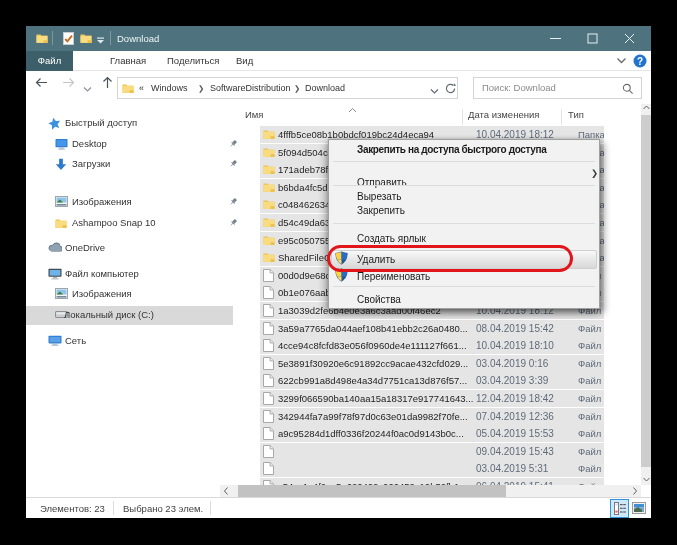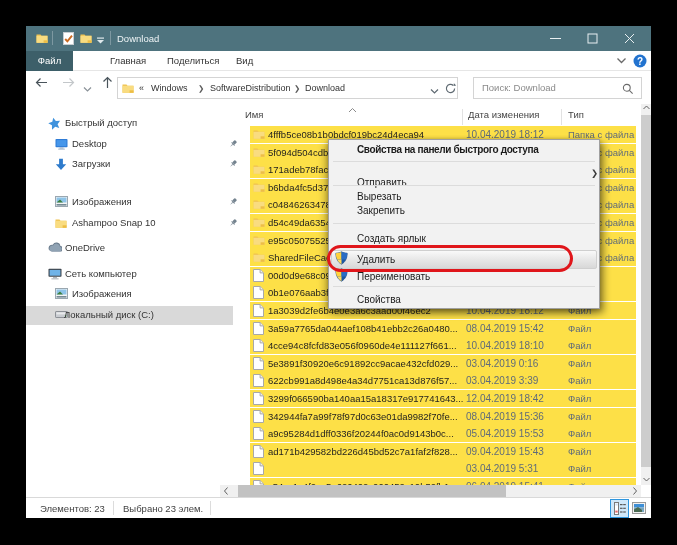--- a/index.html
+++ b/index.html
@@ -26,21 +26,21 @@
 .side { position:absolute; left:0; top:78px; width:218px; height:393px; background:#fff; }
 .srow { position:absolute; left:0; width:218px; height:19px; }
 .srow.sel { background:#d9d9d9; width:207px; }
 .si { position:absolute; top:3px; }
 .st { position:absolute; top:3px; color:#333; white-space:nowrap; }
 .pin { position:absolute; left:202px; top:4px; }
 .hdr { position:absolute; left:0; top:78px; width:625px; height:22px; background:#fff;
   color:#454545; }
 .hdr span { position:absolute; top:5px; }
 .hsep { position:absolute; top:3px; width:1px; height:16px; background:#e2e2e2; }
-.frow { position:absolute; left:224px; width:386px; height:17px; background:#fde047;
+.frow { position:absolute; left:234px; width:344px; height:17px; background:#e5e5e5;
   overflow:hidden; white-space:nowrap; }
 .fi { position:absolute; left:3px; top:2px; }
 .fn { position:absolute; left:18px; top:3px; color:#1e1e1e; }
 .fd { position:absolute; left:216px; top:3px; color:#5f6b7a; font-size:10px; }
 .ft { position:absolute; left:318px; top:3px; color:#5f6b7a; }
 .fclip { position:absolute; left:0; top:100px; width:625px; height:359px; overflow:hidden; }
 .vsb { position:absolute; left:615px; top:78px; width:10px; height:381px; background:#f0f0f0; }
 .vth { position:absolute; left:0; top:11px; width:10px; height:352px; background:#cdcdcd; }
 .hsb { position:absolute; left:194px; top:459px; width:421px; height:12px; background:#f0f0f0; }
 .hth { position:absolute; left:18px; top:0; width:268px; height:12px; background:#c2c2c2; }
@@ -236,39 +236,48 @@
           </svg></span>
         <span class="st" style="left:39px">OneDrive</span>
       </div>
 <div class="srow" style="top:161px">
         <span class="si" style="left:22px"><svg width="14" height="12" viewBox="0 0 14 12">
             <rect x="0.5" y="0.8" width="13" height="8" rx="0.8" fill="#3d434a"></rect>
             <rect x="1.6" y="1.9" width="10.8" height="5.8" fill="#6fb3e8"></rect>
             <rect x="5" y="9" width="4" height="1.3" fill="#aeb6bd"></rect>
             <rect x="3.4" y="10.3" width="7.2" height="1.1" fill="#aeb6bd"></rect>
           </svg></span>
-        <span class="st" style="left:39px">Сеть компьютер</span>
+        <span class="st" style="left:39px">Файл компьютер</span>
       </div>
 <div class="srow" style="top:181px">
         <span class="si" style="left:29px"><svg width="13" height="11" viewBox="0 0 13 11">
             <rect x="0.5" y="0.5" width="12" height="10" fill="#f4f4f4" stroke="#9aa7b0"></rect>
             <rect x="1.5" y="1.5" width="10" height="5" fill="#8ec4e8"></rect>
             <path d="M1.5 6.5 L5 3.5 L8 6.5 z" fill="#3f7f3f"></path>
             <path d="M1.5 8.2 h10 v1.3 h-10 z" fill="#56707e"></path>
           </svg></span>
         <span class="st" style="left:46px">Изображения</span>
       </div>
 <div class="srow sel" style="top:202px">
         <span class="si" style="left:29px"><svg width="13" height="11" viewBox="0 0 13 11">
             <rect x="0.5" y="2.5" width="12" height="6" rx="0.6" fill="#c9ccd1" stroke="#8c9096"></rect>
             <rect x="1.4" y="3.4" width="10.2" height="2" fill="#e8eaec"></rect>
             <circle cx="10.6" cy="6.9" r="0.8" fill="#57b056"></circle>
           </svg></span>
         <span class="st" style="left:38px">Локальный диск (C:)</span>
       </div>
+<div class="srow" style="top:228px">
+        <span class="si" style="left:22px"><svg width="14" height="12" viewBox="0 0 14 12">
+            <rect x="0.5" y="0.8" width="13" height="7.6" rx="0.8" fill="#2f7cd6"></rect>
+            <rect x="1.6" y="1.9" width="10.8" height="5.4" fill="#5aa0e8"></rect>
+            <rect x="5" y="8.5" width="4" height="1.2" fill="#9db2c8"></rect>
+            <rect x="3.4" y="9.7" width="7.2" height="1" fill="#9db2c8"></rect>
+          </svg></span>
+        <span class="st" style="left:39px">Сеть</span>
+      </div>
   </div>
 
   <div class="fclip">
 <div class="frow" style="top:0px">
         <span class="fi"><svg width="12" height="12" viewBox="0 0 12 12">
             <path d="M0.5 2.5 h4 l1 1.3 h6 v7 h-11 z" fill="#efc24f"></path>
             <path d="M0.5 3.8 h11 v7 h-11 z" fill="#f9dc80"></path>
             <path d="M7.6 8.3 h3.9 v2.5 h-3.9 z" fill="#edbd45"></path>
           </svg></span>
         <span class="fn">4fffb5ce08b1b0bdcf019bc24d4eca94</span>
@@ -416,38 +425,37 @@
         <span class="fn">3299f066590ba140aa15a18317e917741643...</span>
         <span class="fd">12.04.2019 18:42</span>
         <span class="ft">Файл</span>
       </div>
 <div class="frow" style="top:282px">
         <span class="fi"><svg width="11" height="13" viewBox="0 0 11 13">
             <path d="M0.5 0.5 h6.6 l3.4 3.4 v8.6 h-10 z" fill="#fff" stroke="#a8a8a8" stroke-width="1"></path>
             <path d="M7.1 0.5 v3.4 h3.4" fill="#efefef" stroke="#a8a8a8" stroke-width="1"></path>
           </svg></span>
         <span class="fn">342944fa7a99f78f97d0c63e01da9982f70fe...</span>
-        <span class="fd">08.04.2019 15:36</span>
+        <span class="fd">07.04.2019 12:36</span>
         <span class="ft">Файл</span>
       </div>
 <div class="frow" style="top:299px">
         <span class="fi"><svg width="11" height="13" viewBox="0 0 11 13">
             <path d="M0.5 0.5 h6.6 l3.4 3.4 v8.6 h-10 z" fill="#fff" stroke="#a8a8a8" stroke-width="1"></path>
             <path d="M7.1 0.5 v3.4 h3.4" fill="#efefef" stroke="#a8a8a8" stroke-width="1"></path>
           </svg></span>
         <span class="fn">a9c95284d1dff0336f20244f0ac0d9143b0c...</span>
         <span class="fd">05.04.2019 15:53</span>
         <span class="ft">Файл</span>
       </div>
 <div class="frow" style="top:317px">
         <span class="fi"><svg width="11" height="13" viewBox="0 0 11 13">
             <path d="M0.5 0.5 h6.6 l3.4 3.4 v8.6 h-10 z" fill="#fff" stroke="#a8a8a8" stroke-width="1"></path>
             <path d="M7.1 0.5 v3.4 h3.4" fill="#efefef" stroke="#a8a8a8" stroke-width="1"></path>
           </svg></span>
-        <span class="fn">ad171b429582bd226d45bd52c7a1faf2f828...</span>
         <span class="fd">09.04.2019 15:43</span>
         <span class="ft">Файл</span>
       </div>
 <div class="frow" style="top:334px">
         <span class="fi"><svg width="11" height="13" viewBox="0 0 11 13">
             <path d="M0.5 0.5 h6.6 l3.4 3.4 v8.6 h-10 z" fill="#fff" stroke="#a8a8a8" stroke-width="1"></path>
             <path d="M7.1 0.5 v3.4 h3.4" fill="#efefef" stroke="#a8a8a8" stroke-width="1"></path>
           </svg></span>
         <span class="fd">03.04.2019 5:31</span>
         <span class="ft">Файл</span>
@@ -505,21 +513,21 @@
     <span style="position:absolute;left:606px;top:4px"><svg width="14" height="12" viewBox="0 0 14 12">
           <rect x="0.5" y="0.5" width="13" height="11" fill="#f2f2f2" stroke="#9a9a9a"></rect>
           <rect x="2" y="2" width="10" height="3.5" fill="#3f8fd6"></rect>
           <path d="M2 5.5 h10 v4.5 h-10 z" fill="#7aa7c0"></path>
           <path d="M2 7.5 l4-2.5 4 3 v2 h-8 z" fill="#4a6b52"></path>
         </svg></span>
   </div>
 
   <div class="menu">
     <div class="delbar"></div>
-    <span class="mi" style="top:4px;font-weight:bold;letter-spacing:-0.35px">Свойства на панели быстрого доступа</span>
+    <span class="mi" style="top:4px;font-weight:bold;letter-spacing:-0.35px">Закрепить на доступа быстрого доступа</span>
     <div class="msep" style="top:21px"></div>
     <span class="mi" style="top:37px">Отправить</span>
     <span style="position:absolute;left:262px;top:28px;color:#3c3c3c;font-size:8.5px">❯</span>
     <div class="msep" style="top:45px"></div>
     <span class="mi" style="top:51px">Вырезать</span>
     <span class="mi" style="top:65px">Закрепить</span>
     <div class="msep" style="top:83px"></div>
     <span class="mi" style="top:93px">Создать ярлык</span>
     <span class="mshield" style="top:111px"><svg width="13" height="14" viewBox="0 0 13 14">
           <path d="M6.5 0.8 C4.5 1.8 2.6 2.2 0.8 2.2 C0.8 7 2.6 11.2 6.5 13.2 C10.4 11.2 12.2 7 12.2 2.2 C10.4 2.2 8.5 1.8 6.5 0.8 Z" fill="#1c57a5" stroke="#16427c" stroke-width="0.6"></path>

